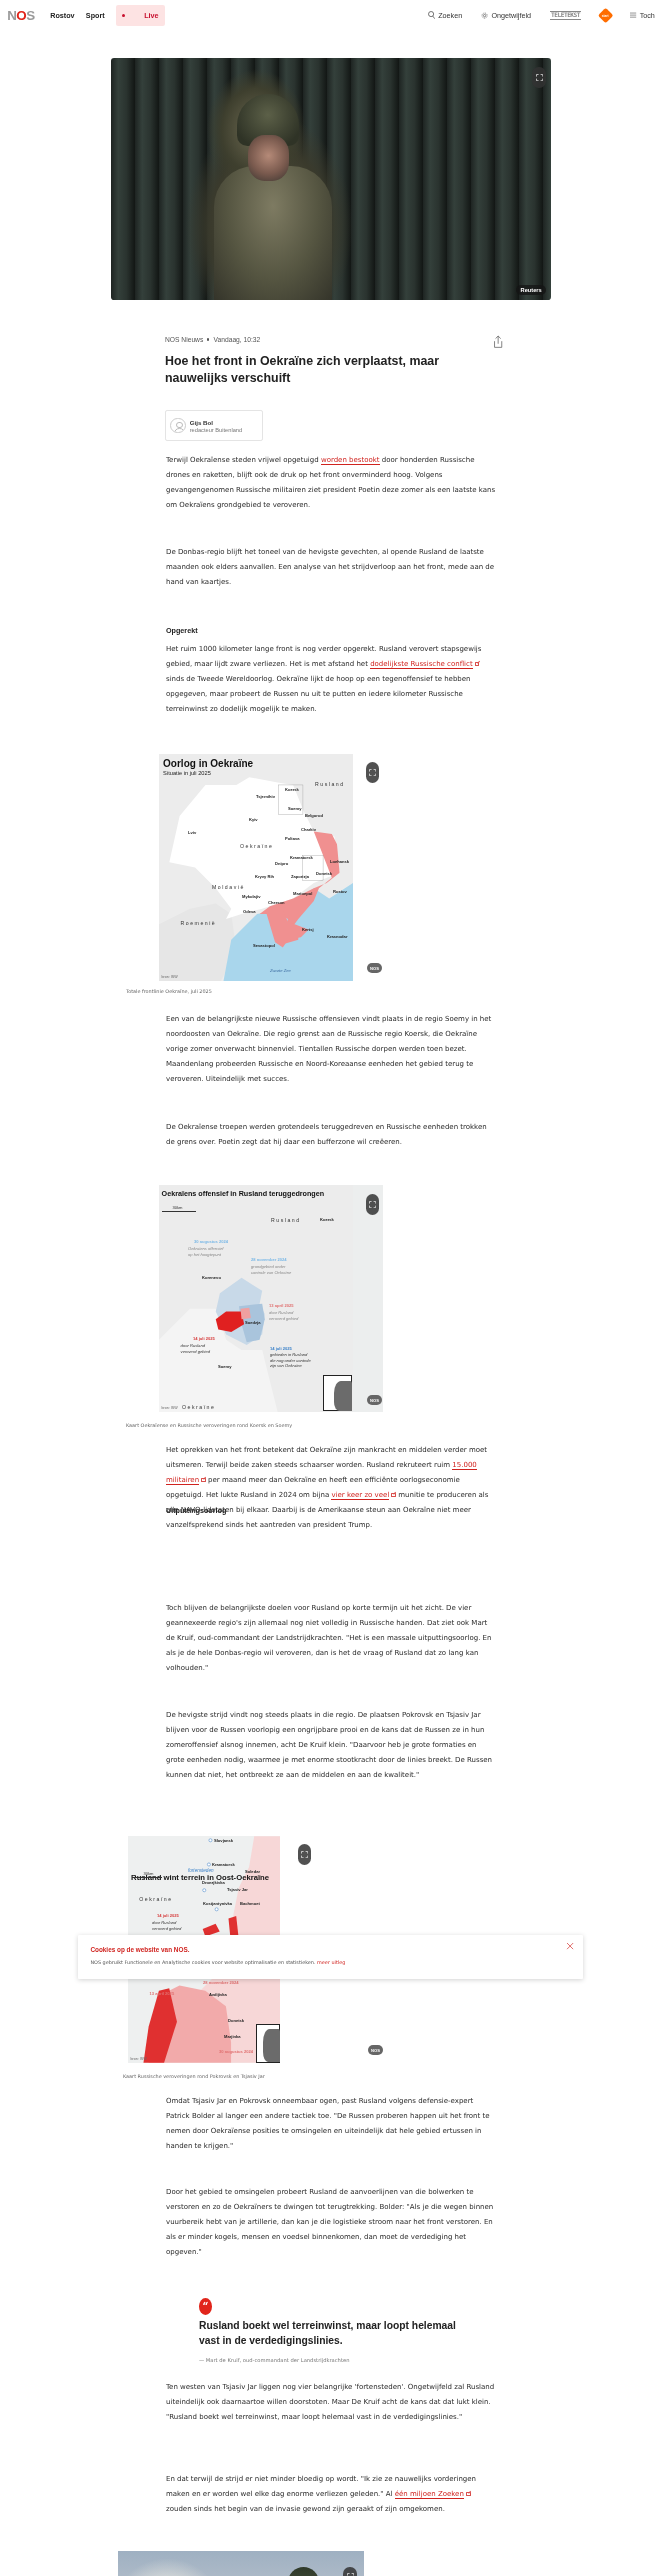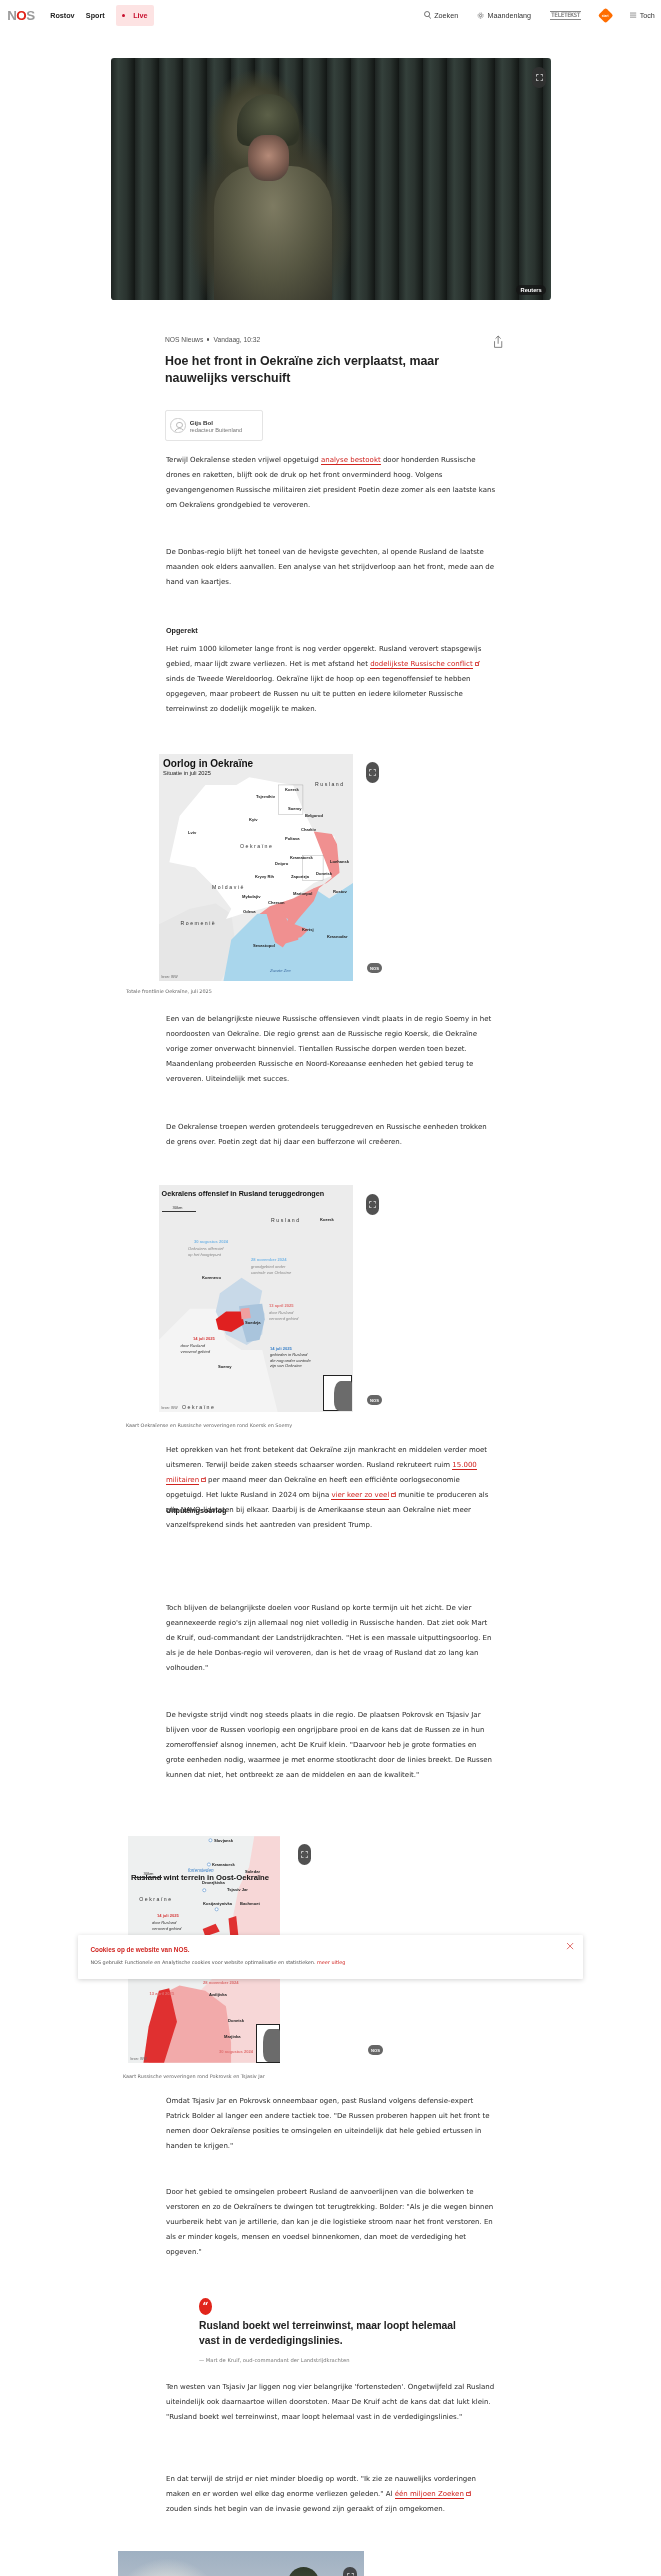--- a/index.html
+++ b/index.html
@@ -4,21 +4,21 @@
 <style>
   * { box-sizing: border-box; margin: 0; padding: 0; }
   html, body { width: 662px; background: #ffffff; }
   body { font-family: "DejaVu Sans", "Liberation Sans", sans-serif; color: #222; height: 3091px; overflow: hidden; position: relative; }
 
   
   .topbar { height: 31px; display: flex; align-items: center; padding: 0 7.2px; position: relative; }
   .logo { font-family: "Liberation Sans", sans-serif; font-weight: 700; font-size: 13.4px; letter-spacing: -0.5px; color: #9a9a9a; display: flex; align-items: center; width: 43px; }
   .logo .o { color: #e1251b; }
   .nav-link { font-family: "Liberation Sans", sans-serif; font-weight: 700; font-size: 7.2px; color: #222; margin-right: 11.3px; text-decoration: none; }
-  .nav-live { background: #fde3e3; color: #c8102e; font-weight: 700; font-size: 7.2px; padding: 6.2px 6.2px; border-radius: 2.1px; display: flex; align-items: center; gap: 8px; font-family: "Liberation Sans", sans-serif; }
+  .nav-live { background: #fde3e3; color: #c8102e; font-weight: 700; font-size: 7.2px; padding: 6.2px 6.2px; border-radius: 2.1px; display: flex; align-items: center; gap: 19px; font-family: "Liberation Sans", sans-serif; }
   .nav-live .dot { width: 3.1px; height: 3.1px; border-radius: 50%; background: #c8102e; display: inline-block; }
   .top-right { margin-left: auto; display: flex; align-items: center; gap: 19px; font-family: "Liberation Sans", sans-serif; font-size: 7.2px; color: #333; }
   .tr-item { display: flex; align-items: center; gap: 3.1px; cursor: pointer; }
   .teletekst { font-family: "DejaVu Sans Mono", monospace; font-weight: 700; font-size: 6.2px; color: #888; letter-spacing: -0.5px; border-top: 1px solid #888; border-bottom: 1px solid #888; padding: 0 1px; line-height: 6.2px; }
   .npo-start { width: 11.3px; height: 11.3px; background: #ff6d00; transform: rotate(45deg); border-radius: 2.1px; display: flex; align-items: center; justify-content: center; }
   .npo-start span { transform: rotate(-45deg); font-size: 3.1px; color: #fff; font-weight: 700; }
 
   
   .hero { position: absolute; left: 111px; top: 58px; width: 440px; height: 242px; border-radius: 3.1px; overflow: hidden;
     background:
@@ -104,21 +104,21 @@
           <circle cx="6" cy="6" r="5" fill="none" stroke="#333" stroke-width="1.3"></circle>
           <line x1="9.5" y1="10" x2="13" y2="15" stroke="#333" stroke-width="1.3"></line>
         </svg>
       <span>Zoeken</span>
     </div>
     <div class="tr-item">
       <svg width="7.2" height="7.2" viewBox="0 0 14 14">
           <circle cx="7" cy="7" r="2.3" fill="none" stroke="#333" stroke-width="1.1"></circle>
           <circle cx="7" cy="7" r="5" fill="none" stroke="#333" stroke-width="1.1" stroke-dasharray="2 1.4"></circle>
         </svg>
-      <span>Maandenlang</span>
+      <span>Ongetwijfeld</span>
     </div>
     <div class="teletekst">TELETEKST</div>
     <div class="npo-start">
         <span>start</span>
       </div>
     <div class="tr-item">
       <svg width="6.2" height="6.2" viewBox="0 0 12 12">
           <line x1="0" y1="2" x2="12" y2="2" stroke="#333"></line>
           <line x1="0" y1="6" x2="12" y2="6" stroke="#333"></line>
           <line x1="0" y1="10" x2="12" y2="10" stroke="#333"></line>
@@ -151,21 +151,21 @@
 <h1 class="headline">Hoe het front in Oekraïne zich verplaatst, maar nauwelijks verschuift</h1>
 
 <div class="author-card">
   <div class="avatar"></div>
   <div>
     <div class="author-name">Gijs Bol</div>
     <div class="author-role">redacteur Buitenland</div>
   </div>
 </div>
 
-<p class="p" style="top:453px;"><span>Terwijl Oekraïense steden vrijwel opgetuigd </span><a href="#">analyse bestookt</a><span> door honderden Russische drones en raketten, blijft ook de druk op het front onverminderd hoog. Volgens gevangengenomen Russische militairen ziet president Poetin deze zomer als een laatste kans om Oekraïens grondgebied te veroveren.</span></p>
+<p class="p" style="top:453px;"><span>Terwijl Oekraïense steden vrijwel opgetuigd </span><a href="#">worden bestookt</a><span> door honderden Russische drones en raketten, blijft ook de druk op het front onverminderd hoog. Volgens gevangengenomen Russische militairen ziet president Poetin deze zomer als een laatste kans om Oekraïens grondgebied te veroveren.</span></p>
 <p class="p" style="top:545px;">De Donbas-regio blijft het toneel van de hevigste gevechten, al opende Rusland de laatste maanden ook elders aanvallen. Een analyse van het strijdverloop aan het front, mede aan de hand van kaartjes.</p>
 
 <div class="h2" style="top:626px;">Opgerekt</div>
 <p class="p" style="top:642px;"><span>Het ruim 1000 kilometer lange front is nog verder opgerekt. Rusland verovert stapsgewijs gebied, maar lijdt zware verliezen. Het is met afstand het </span><a href="#">dodelijkste Russische conflict</a><span class="ext"></span><span> sinds de Tweede Wereldoorlog. Oekraïne lijkt de hoop op een tegenoffensief te hebben opgegeven, maar probeert de Russen nu uit te putten en iedere kilometer Russische terreinwinst zo dodelijk mogelijk te maken.</span></p>
 
 <div class="map" style="left:159px;top:754px;width:194px;height:227px;">
   <svg width="194" height="227" viewBox="0 0 376 440" style="position:absolute;left:0;top:0">
     <rect width="376" height="440" fill="#ececec"></rect>
     <path d="M0 330 L60 300 L110 290 L140 310 L150 380 L120 440 L0 440Z" fill="#e6e6e6"></path>
     <path d="M125 440 L140 360 L190 310 L250 300 L300 260 L330 280 L376 250 L376 440Z" fill="#a9d6ec"></path>
@@ -210,21 +210,21 @@
   <svg viewBox="0 0 14 14">
       <path d="M1 5V1h4M9 1h4v4M13 9v4H9M5 13H1V9" fill="none" stroke="#fff" stroke-width="1.3"></path>
     </svg>
 </div>
 <div class="nos-badge" style="left:367px;top:963px;">NOS</div>
 <div class="caption" style="left:126px;top:988px;">Totale frontlinie Oekraïne, juli 2025</div>
 
 <p class="p" style="top:1012px;">Een van de belangrijkste nieuwe Russische offensieven vindt plaats in de regio Soemy in het noordoosten van Oekraïne. Die regio grenst aan de Russische regio Koersk, die Oekraïne vorige zomer onverwacht binnenviel. Tientallen Russische dorpen werden toen bezet. Maandenlang probeerden Russische en Noord-Koreaanse eenheden het gebied terug te veroveren. Uiteindelijk met succes.</p>
 <p class="p" style="top:1120px;">De Oekraïense troepen werden grotendeels teruggedreven en Russische eenheden trokken de grens over. Poetin zegt dat hij daar een bufferzone wil creëeren.</p>
 
-<div class="map" style="left:159px;top:1185px;width:194px;height:227px;">
+<div class="map" style="left:159px;top:1185px;width:224px;height:227px;">
   <svg width="194" height="227" viewBox="0 0 376 440" style="position:absolute;left:0;top:0">
     <rect width="376" height="440" fill="#ececec"></rect>
     <path d="M0 300 L60 240 L110 240 L130 300 L160 320 L200 320 L210 360 L230 440 L0 440Z" fill="#f4f4f4"></path>
     <path d="M118 210 L160 180 L200 205 L195 230 L205 250 L200 290 L170 310 L130 290 L110 245 Z" fill="#c8d9e8"></path>
     <path d="M155 235 L200 230 L205 260 L195 300 L170 305 L160 270 Z" fill="#a9c4dc"></path>
     <path d="M110 260 L130 245 L160 245 L165 270 L140 285 L115 280 Z" fill="#e02020"></path>
     <path d="M158 240 L175 238 L178 258 L160 260 Z" fill="#f0a0a0"></path>
   </svg>
   <div class="map-title" style="left:2.6px;top:4.1px;font-size:7.2px;">Oekraïens offensief in Rusland teruggedrongen</div>
   <div class="src" style="left:13.4px;top:19.6px;font-size:4.1px;color:#333;">30km</div>

